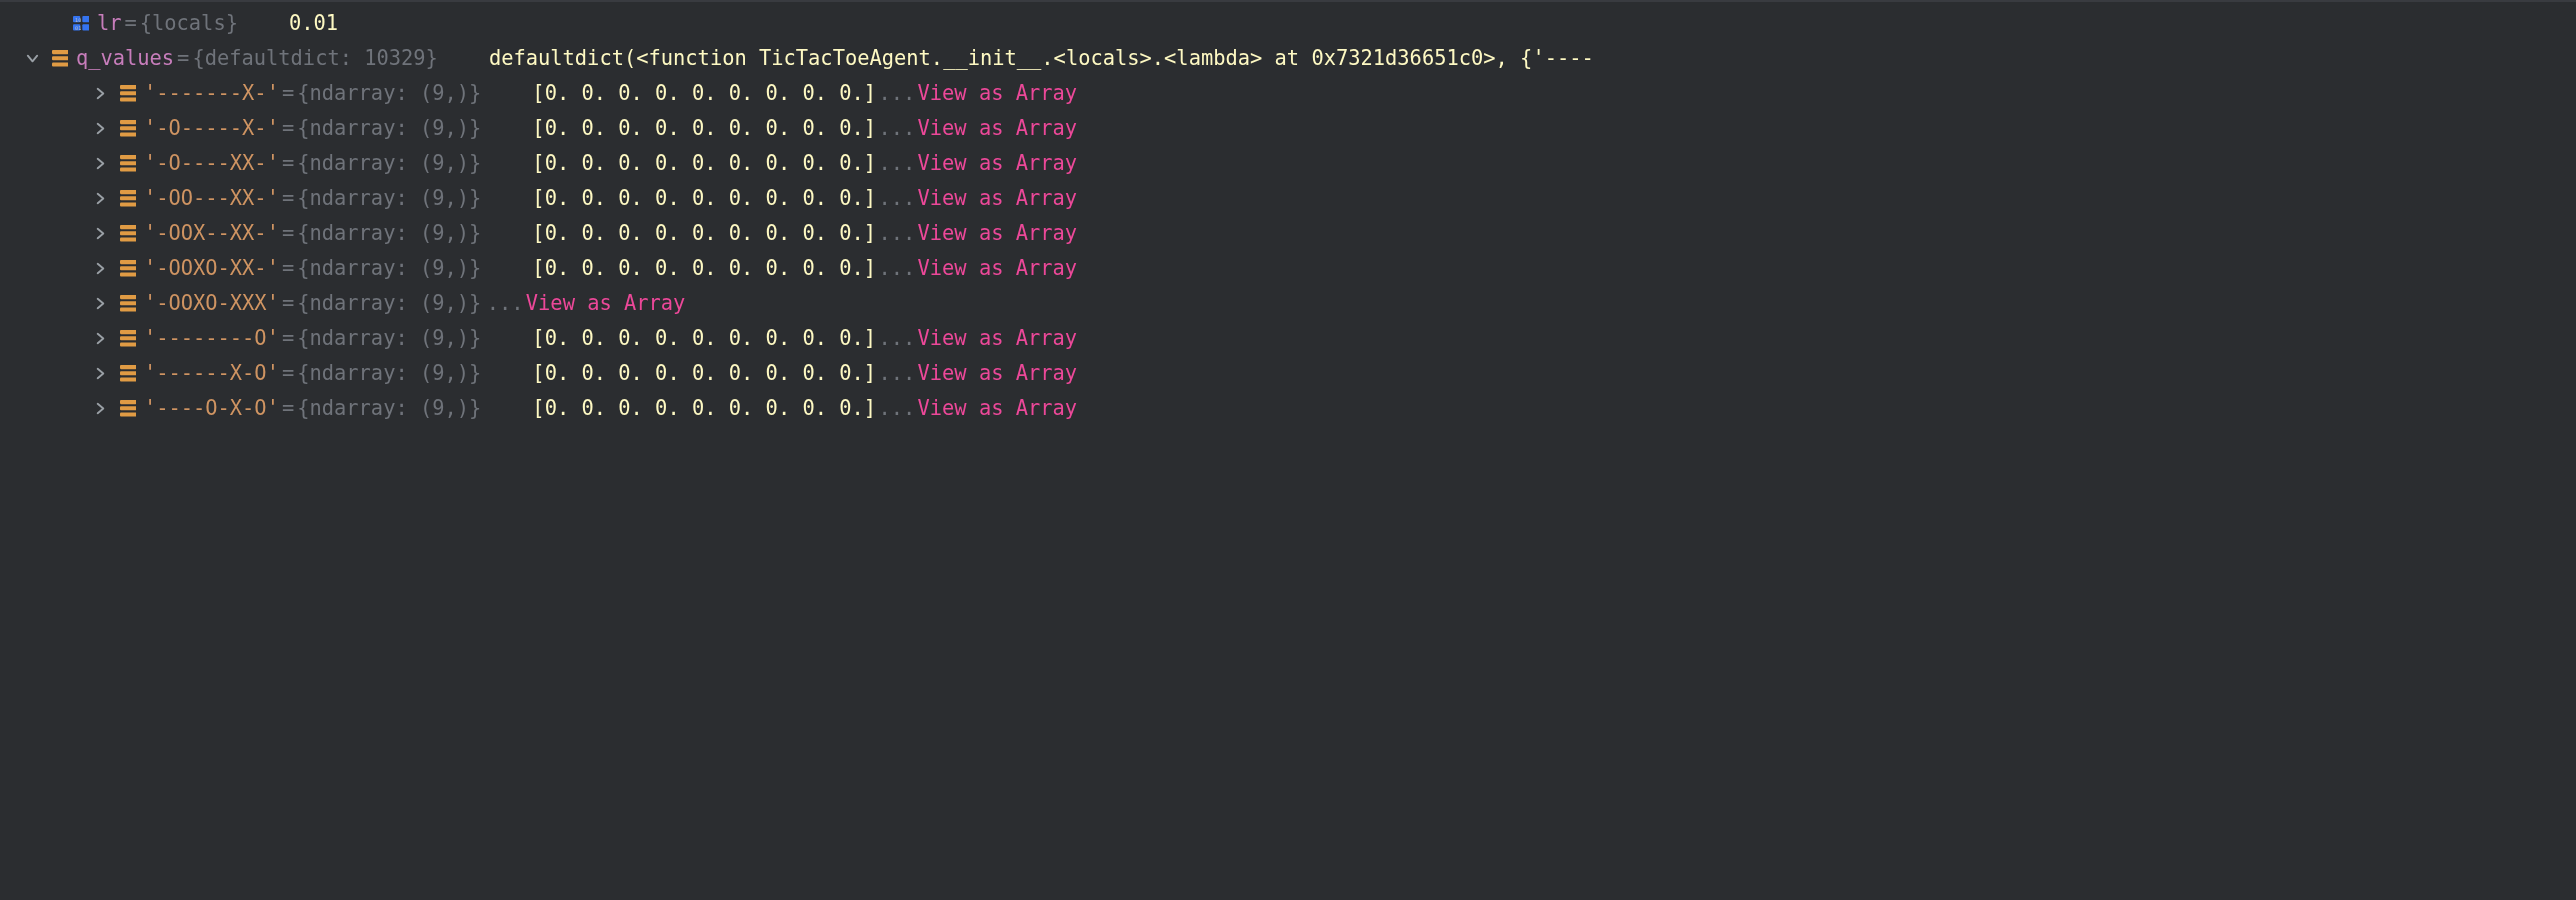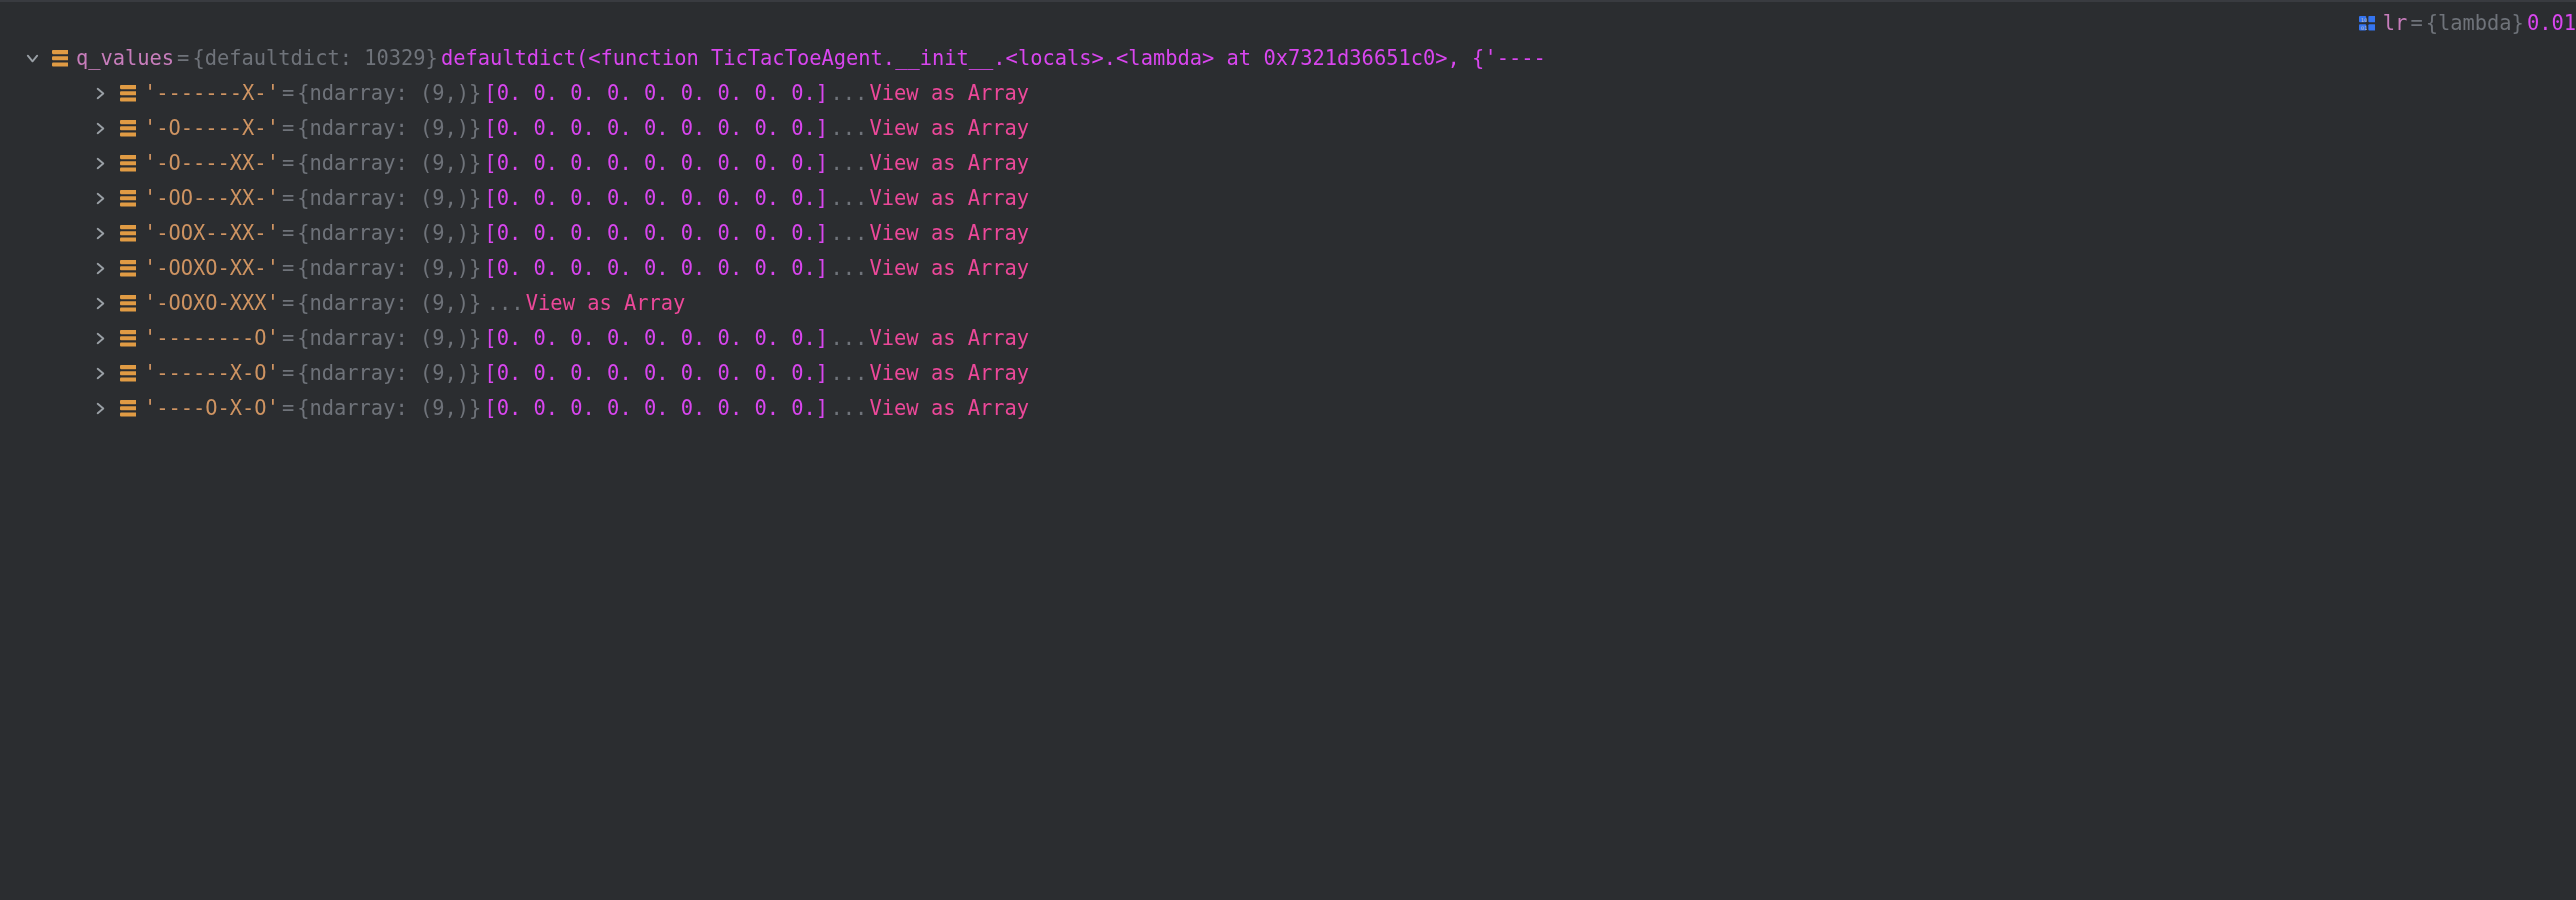--- a/index.html
+++ b/index.html
@@ -19,21 +19,21 @@
     padding-top: 3.8px;
   }
   .row {
     display: flex;
     align-items: center;
     height: 35px;
     white-space: nowrap;
     padding: 0 0 0 0;
   }
   .indent0 { padding-left: 23px; }
-  .indent1 { padding-left: 44px; justify-content: flex-end; }
+  .indent1 { padding-left: 44px; }
   .indent2 { padding-left: 91px; }
   .chevron {
     width: 19.7px;
     height: 19.7px;
     display: inline-flex;
     align-items: center;
     justify-content: center;
     margin-right: 3px;
     color: #9aa0a6;
   }
@@ -43,21 +43,21 @@
     text-align: center;
     margin: 0 6px 0 4.5px;
     display: inline-flex;
     align-items: center;
     justify-content: center;
   }
   .purple-name { color: #c77dbb; }
   .orange-name { color: #cf9462; }
   .dim { color: #6f737a; }
   .eq { color: #6f737a; margin: 0 3px; }
-  .val-white { color: #d946ef; }
+  .val-white { color: #fef9c3; margin-left: 48px; }
   .link {
     color: #ec4899;
     cursor: pointer;
   }
   .ellipsis { color: #6f737a; margin: 0 2.3px; }
   .spacer4 { display: inline-block; width: 3px; }
 </style>
 </head>
 <body>
 
@@ -68,21 +68,21 @@
         <rect x="0" y="1" width="7" height="6" rx="1" fill="#3574f0"></rect>
         <rect x="9" y="1" width="7" height="6" rx="1" fill="#3574f0"></rect>
         <rect x="0" y="9" width="7" height="6" rx="1" fill="#3574f0"></rect>
         <rect x="9" y="9" width="7" height="6" rx="1" fill="#3574f0"></rect>
         <text x="2" y="6.5" font-size="5" fill="#bcbec4" font-family="monospace">10</text>
         <text x="2" y="14.5" font-size="5" fill="#bcbec4" font-family="monospace">01</text>
       </svg>
   </span>
   <span class="purple-name">lr</span>
   <span class="eq">=</span>
-  <span class="dim">{lambda}</span>
+  <span class="dim">{locals}</span>
   <span class="spacer4"></span>
   <span class="val-white">0.01</span>
 </div>
 
 <div class="row indent0">
   <span class="chevron">
     <svg width="15" height="15" viewBox="0 0 16 16">
         <path d="M3 5 L8 11 L13 5" fill="none" stroke="#9aa0a6" stroke-width="2" stroke-linecap="round" stroke-linejoin="round"></path>
       </svg>
   </span>

